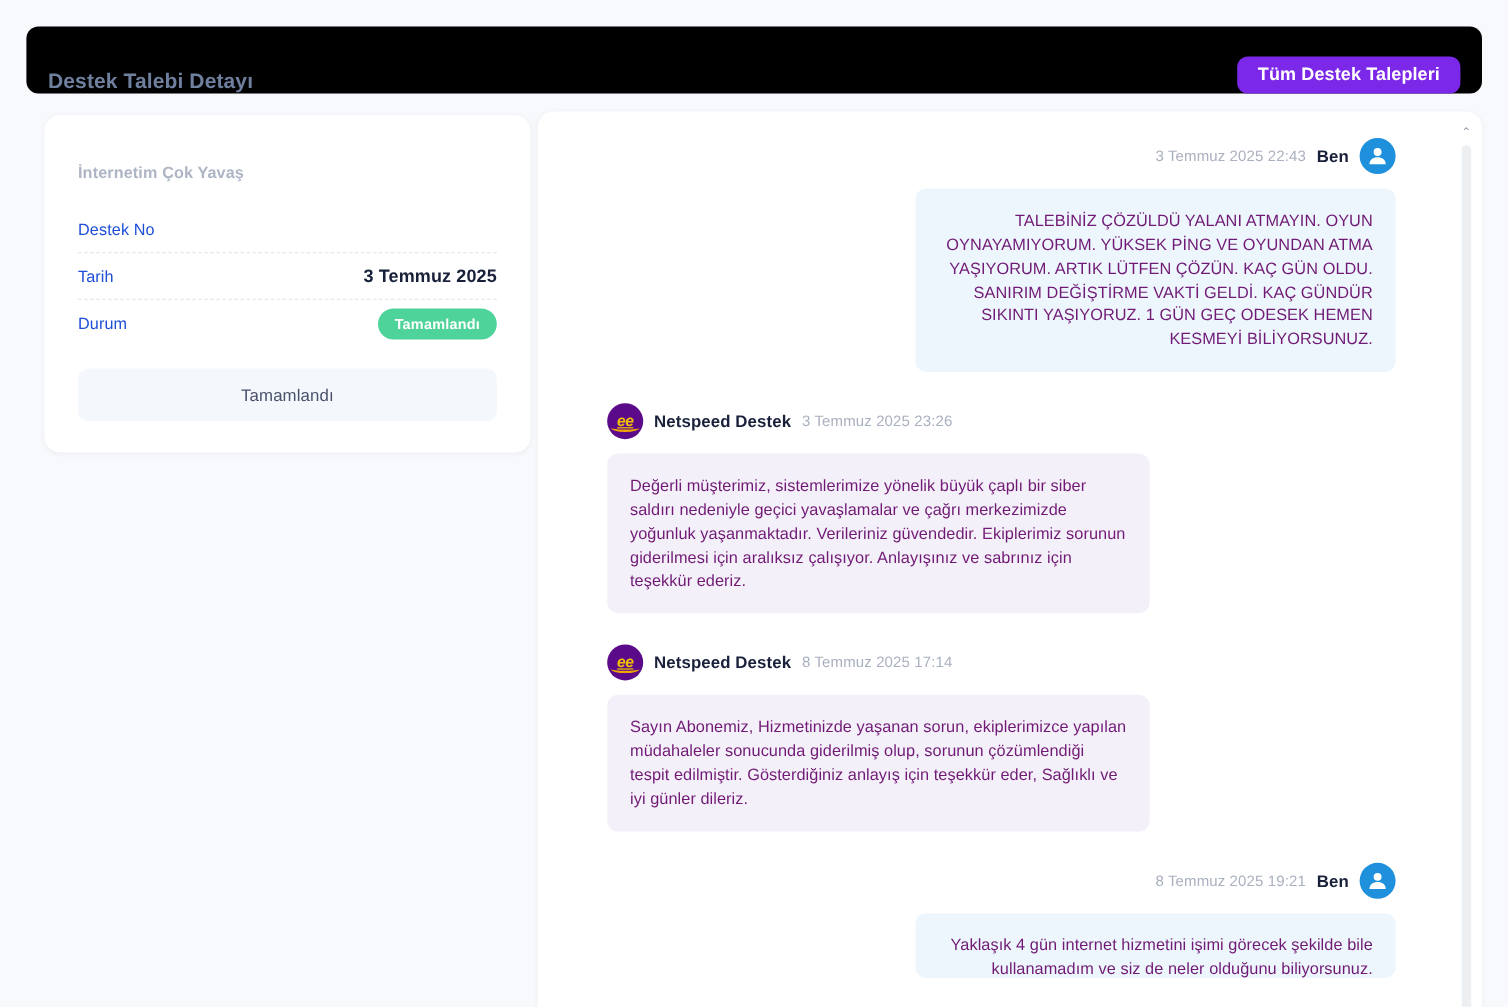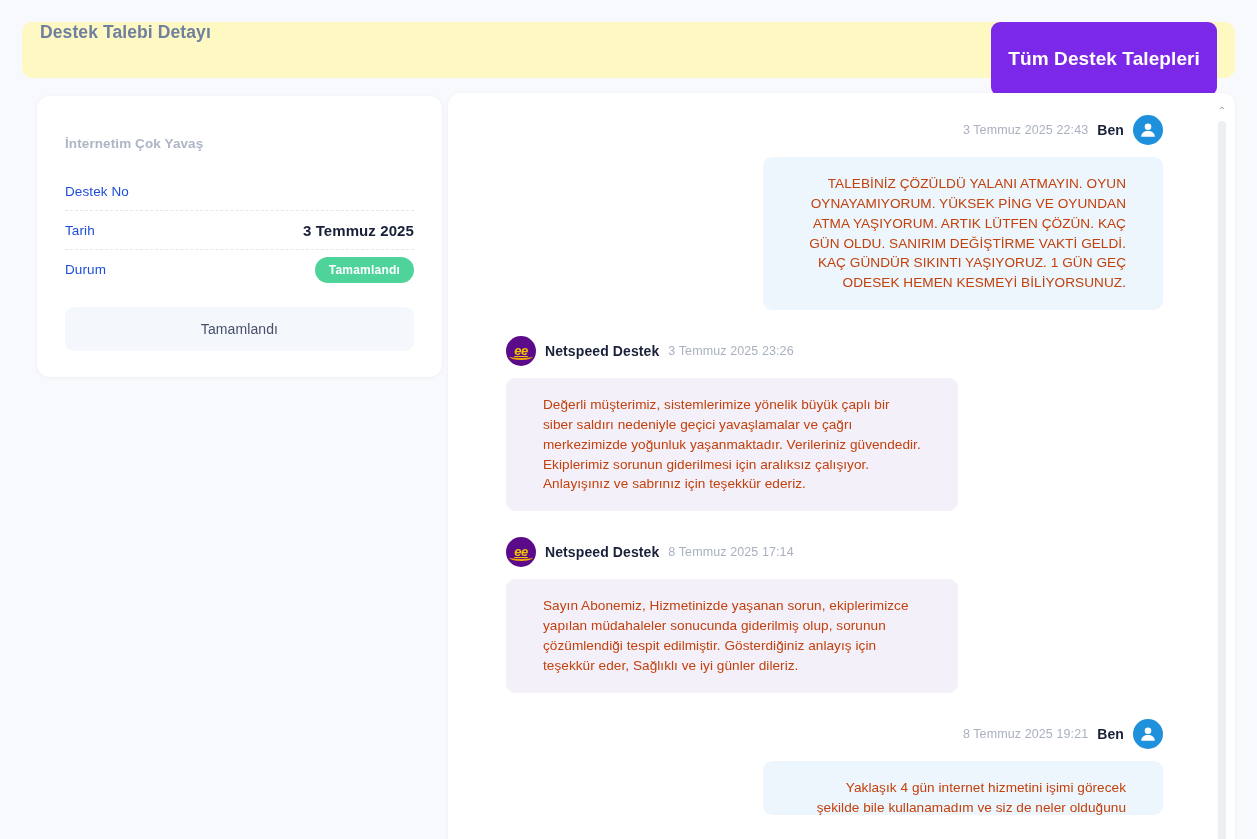--- a/index.html
+++ b/index.html
@@ -8,38 +8,38 @@
     background: #f8f9fc;
     font-family: "Liberation Sans", sans-serif;
     overflow: hidden;
   }
   .page { position: relative; width: 1257px; height: 839px; }
 
   
   .topbar {
     position: absolute; left: 22px; top: 22px;
     width: 1213px; height: 56px;
-    background: #fef9c3;
+    background: #000000;
     border-radius: 10px;
-    display: flex; align-items: flex-start; justify-content: space-between;
+    display: flex; align-items: flex-end; justify-content: space-between;
     padding: 0 18px 0 18px;
   }
   .page-title {
     font-size: 17.5px; font-weight: 600; color: #6f7f9e;
     letter-spacing: .1px;
   }
   .btn-primary {
     background: #7c28e8;
     color: #ffffff;
     border: none;
     border-radius: 9px;
     font-family: "Liberation Sans", sans-serif;
-    font-size: 19px; font-weight: 700;
-    letter-spacing: .1px;
-    padding: 26px 17px;
+    font-size: 15px; font-weight: 700;
+    letter-spacing: .1px;
+    padding: 7px 17px;
     cursor: pointer;
     white-space: nowrap;
   }
 
   
   .left-card {
     position: absolute; left: 37px; top: 96px;
     width: 405px;
     background: #ffffff;
     border-radius: 13px;
@@ -137,25 +137,25 @@
     line-height: 1; position: relative; top: -1px; text-decoration: underline;
   }
   .avatar-agent .swoosh {
     position: absolute; left: 3px; right: 3px; bottom: 6px;
     height: 7px;
     border-bottom: 2px solid #f0a500;
     border-radius: 0 0 50% 50%;
   }
   .bubble {
     border-radius: 9px;
-    padding: 17px 37px;
+    padding: 17px 19px;
     font-size: 13.6px;
     line-height: 1.46;
     letter-spacing: .05px;
-    color: #c2410c;
+    color: #701a75;
   }
   .msg.me .bubble {
     background: #edf6fd;
     text-align: right;
     margin-left: auto;
     width: 400px;
   }
   .msg.agent .bubble {
     background: #f4f0fa;
     width: 452px;

